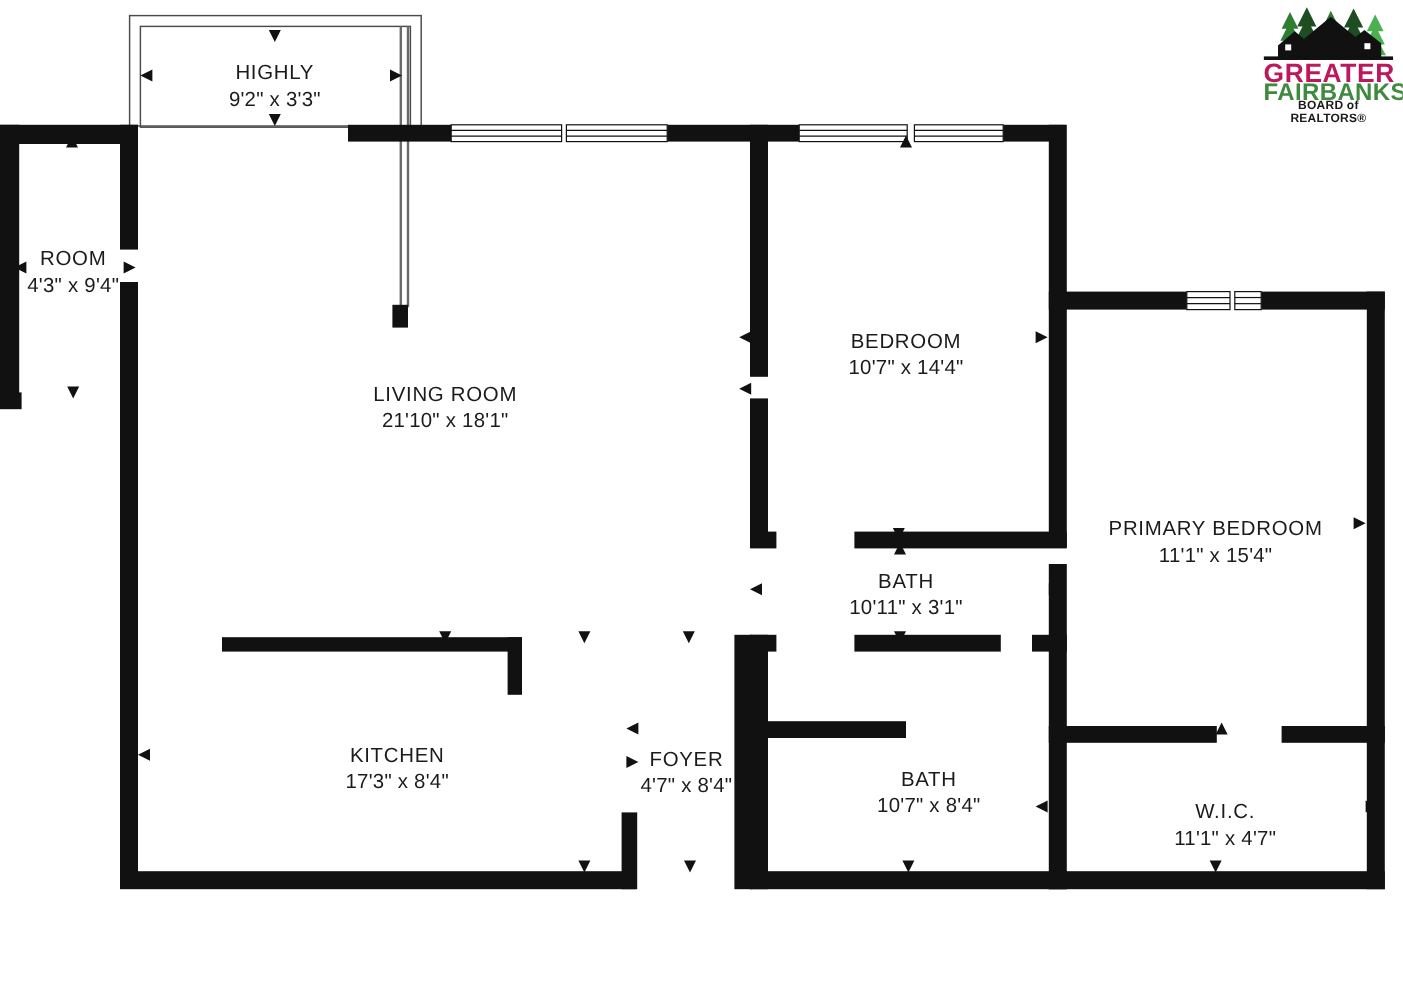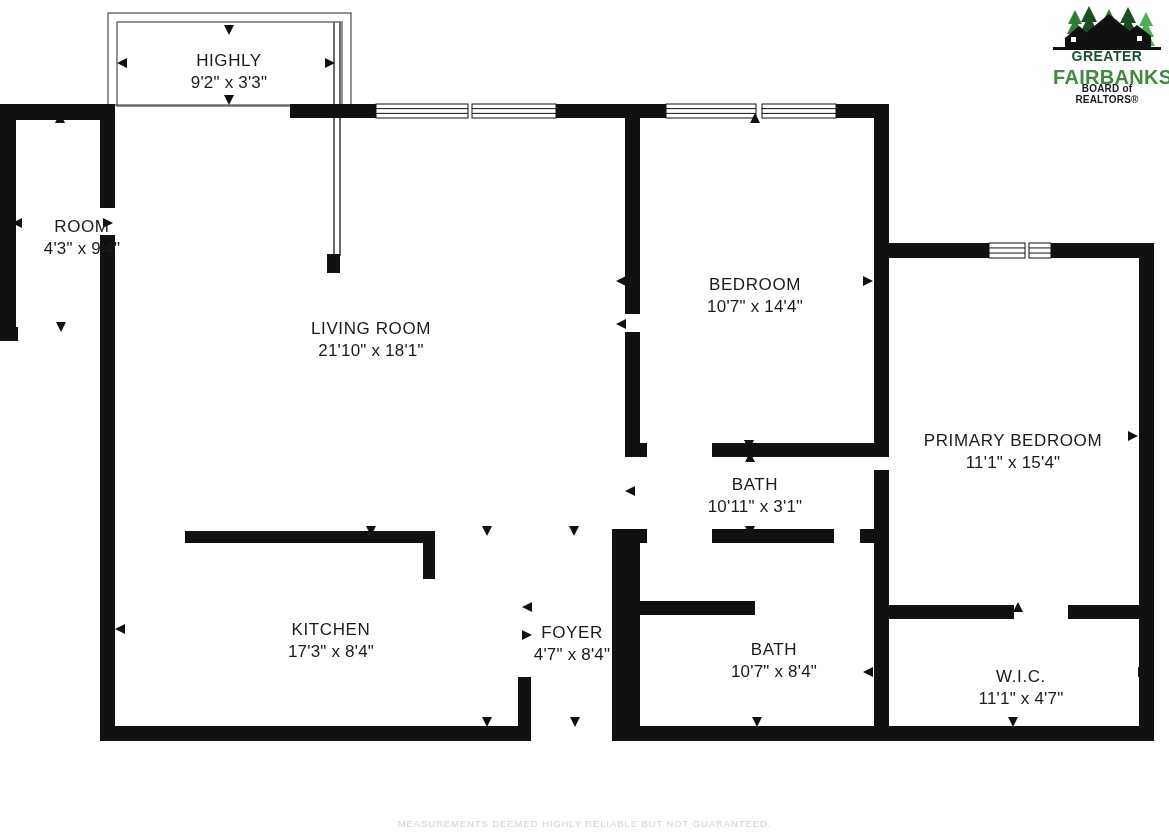--- a/index.html
+++ b/index.html
@@ -71,23 +71,23 @@
   #brand-logo .logo-text {
     position: absolute;
     left: 0;
     width: 108px;
     text-align: center;
     font-family: "Liberation Sans", sans-serif;
     font-weight: bold;
   }
   #brand-logo .lt-greater {
     top: 44px;
-    font-size: 14px;
+    font-size: 22px;
     letter-spacing: 0.5px;
-    color: #14532d;
+    color: #be185d;
   }
   #brand-logo .lt-fairbanks {
     top: 62px;
     font-size: 20px;
     letter-spacing: 0.3px;
     color: #3f8a3f;
   }
   #brand-logo .lt-board {
     top: 79px;
     font-size: 10px;
@@ -216,21 +216,21 @@
         <polygon points="1148,672 1138,667 1138,677" fill="#111111"></polygon>
         <polygon points="1013,727 1008,717 1018,717" fill="#111111"></polygon>
       </g>
   </svg>
 
   <div id="labels-host">
       <div class="room-label" style="left: 229px; top: 72px;">
         <span class="rl-name">HIGHLY</span>
         <span class="rl-dims">9'2" x 3'3"</span>
       </div>
-      <div class="room-label" style="left: 61px; top: 238px; margin-left: 21px;">
+      <div class="room-label" style="left: 61px; top: 227px;">
         <span class="rl-name">ROOM</span>
         <span class="rl-dims">4'3" x 9'4"</span>
       </div>
       <div class="room-label" style="left: 371px; top: 340px;">
         <span class="rl-name">LIVING ROOM</span>
         <span class="rl-dims">21'10" x 18'1"</span>
       </div>
       <div class="room-label" style="left: 755px; top: 296px;">
         <span class="rl-name">BEDROOM</span>
         <span class="rl-dims">10'7" x 14'4"</span>
@@ -286,14 +286,13 @@
       <path d="M38 45 L38 30 L56 16 L74 30 L74 45 Z" fill="#111111"></path>
       <path d="M70 44 L70 32 L84 21 L98 32 L98 44 Z" fill="#111111"></path>
       <rect x="84" y="32" width="5" height="5" fill="#ffffff"></rect>
       <rect x="0" y="43" width="108" height="3" fill="#111111"></rect>
     </svg>
     <div class="logo-text lt-greater">GREATER</div>
     <div class="logo-text lt-fairbanks">FAIRBANKS</div>
     <div class="logo-text lt-board">BOARD of REALTORS®</div>
   </div>
 
-  <div class="footer-note">MEASUREMENTS DEEMED HIGHLY RELIABLE BUT NOT GUARANTEED.</div>
 </div>
 
 </body></html>

